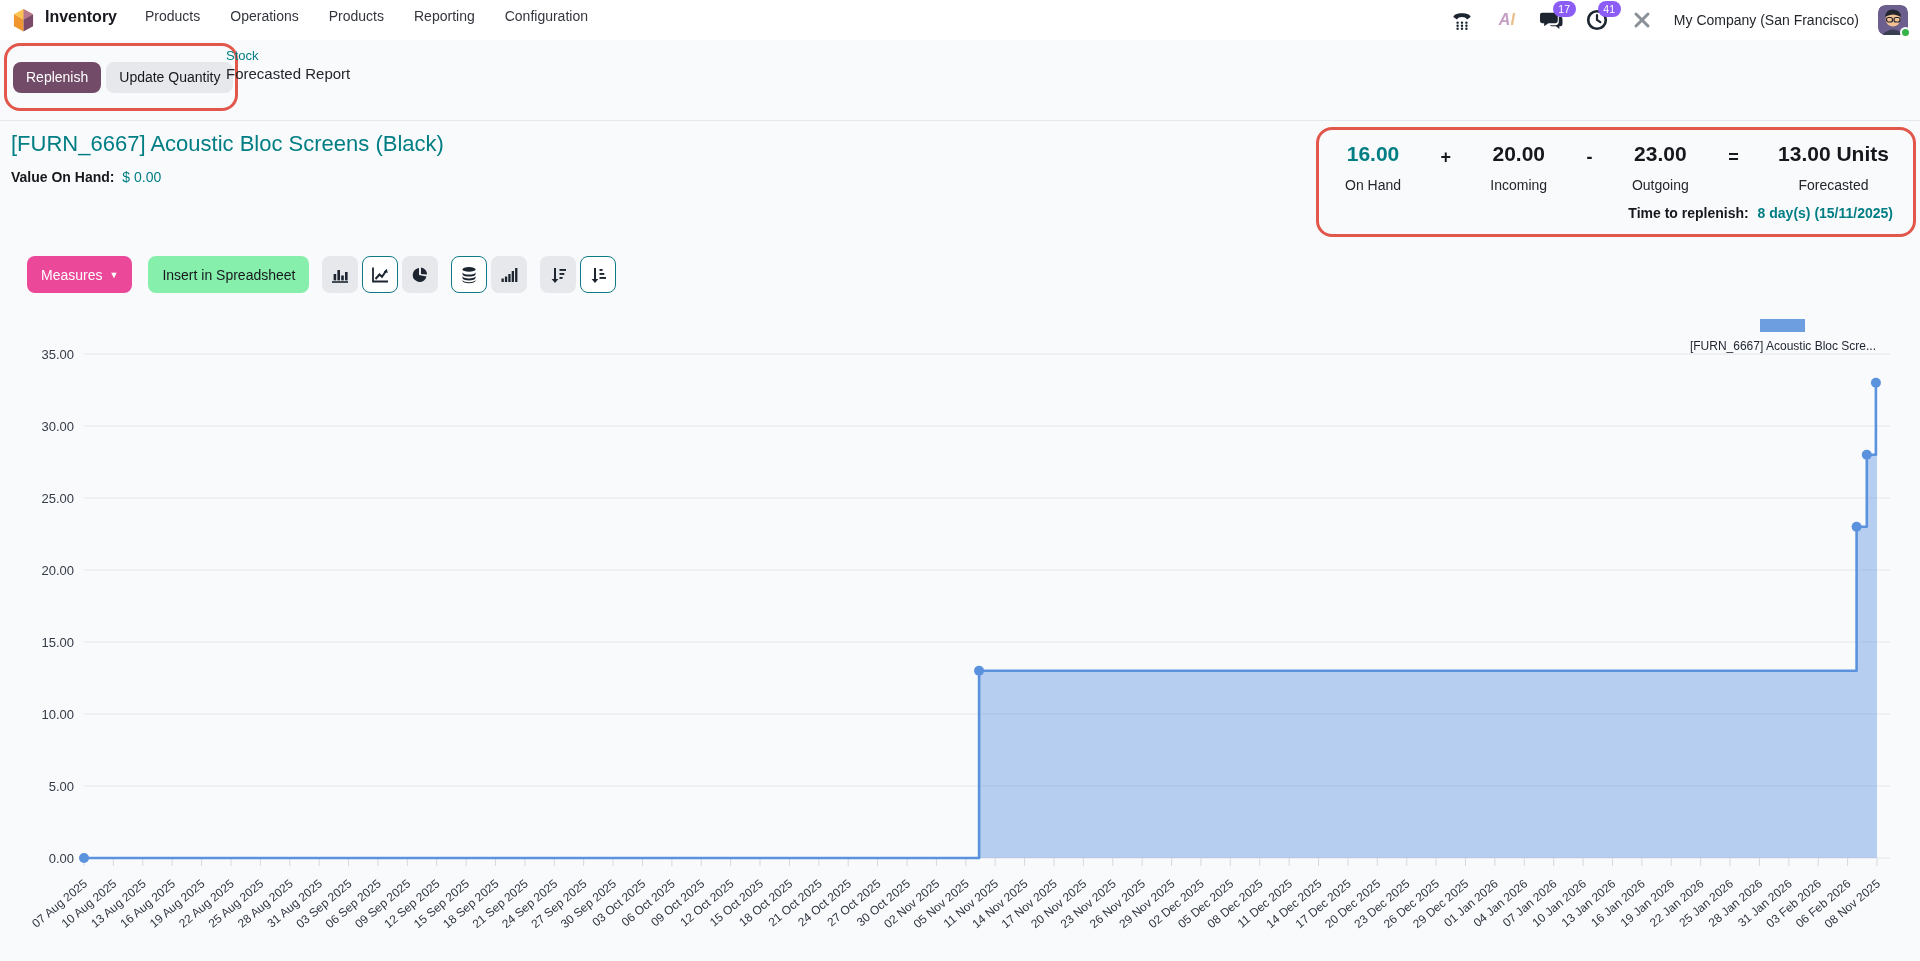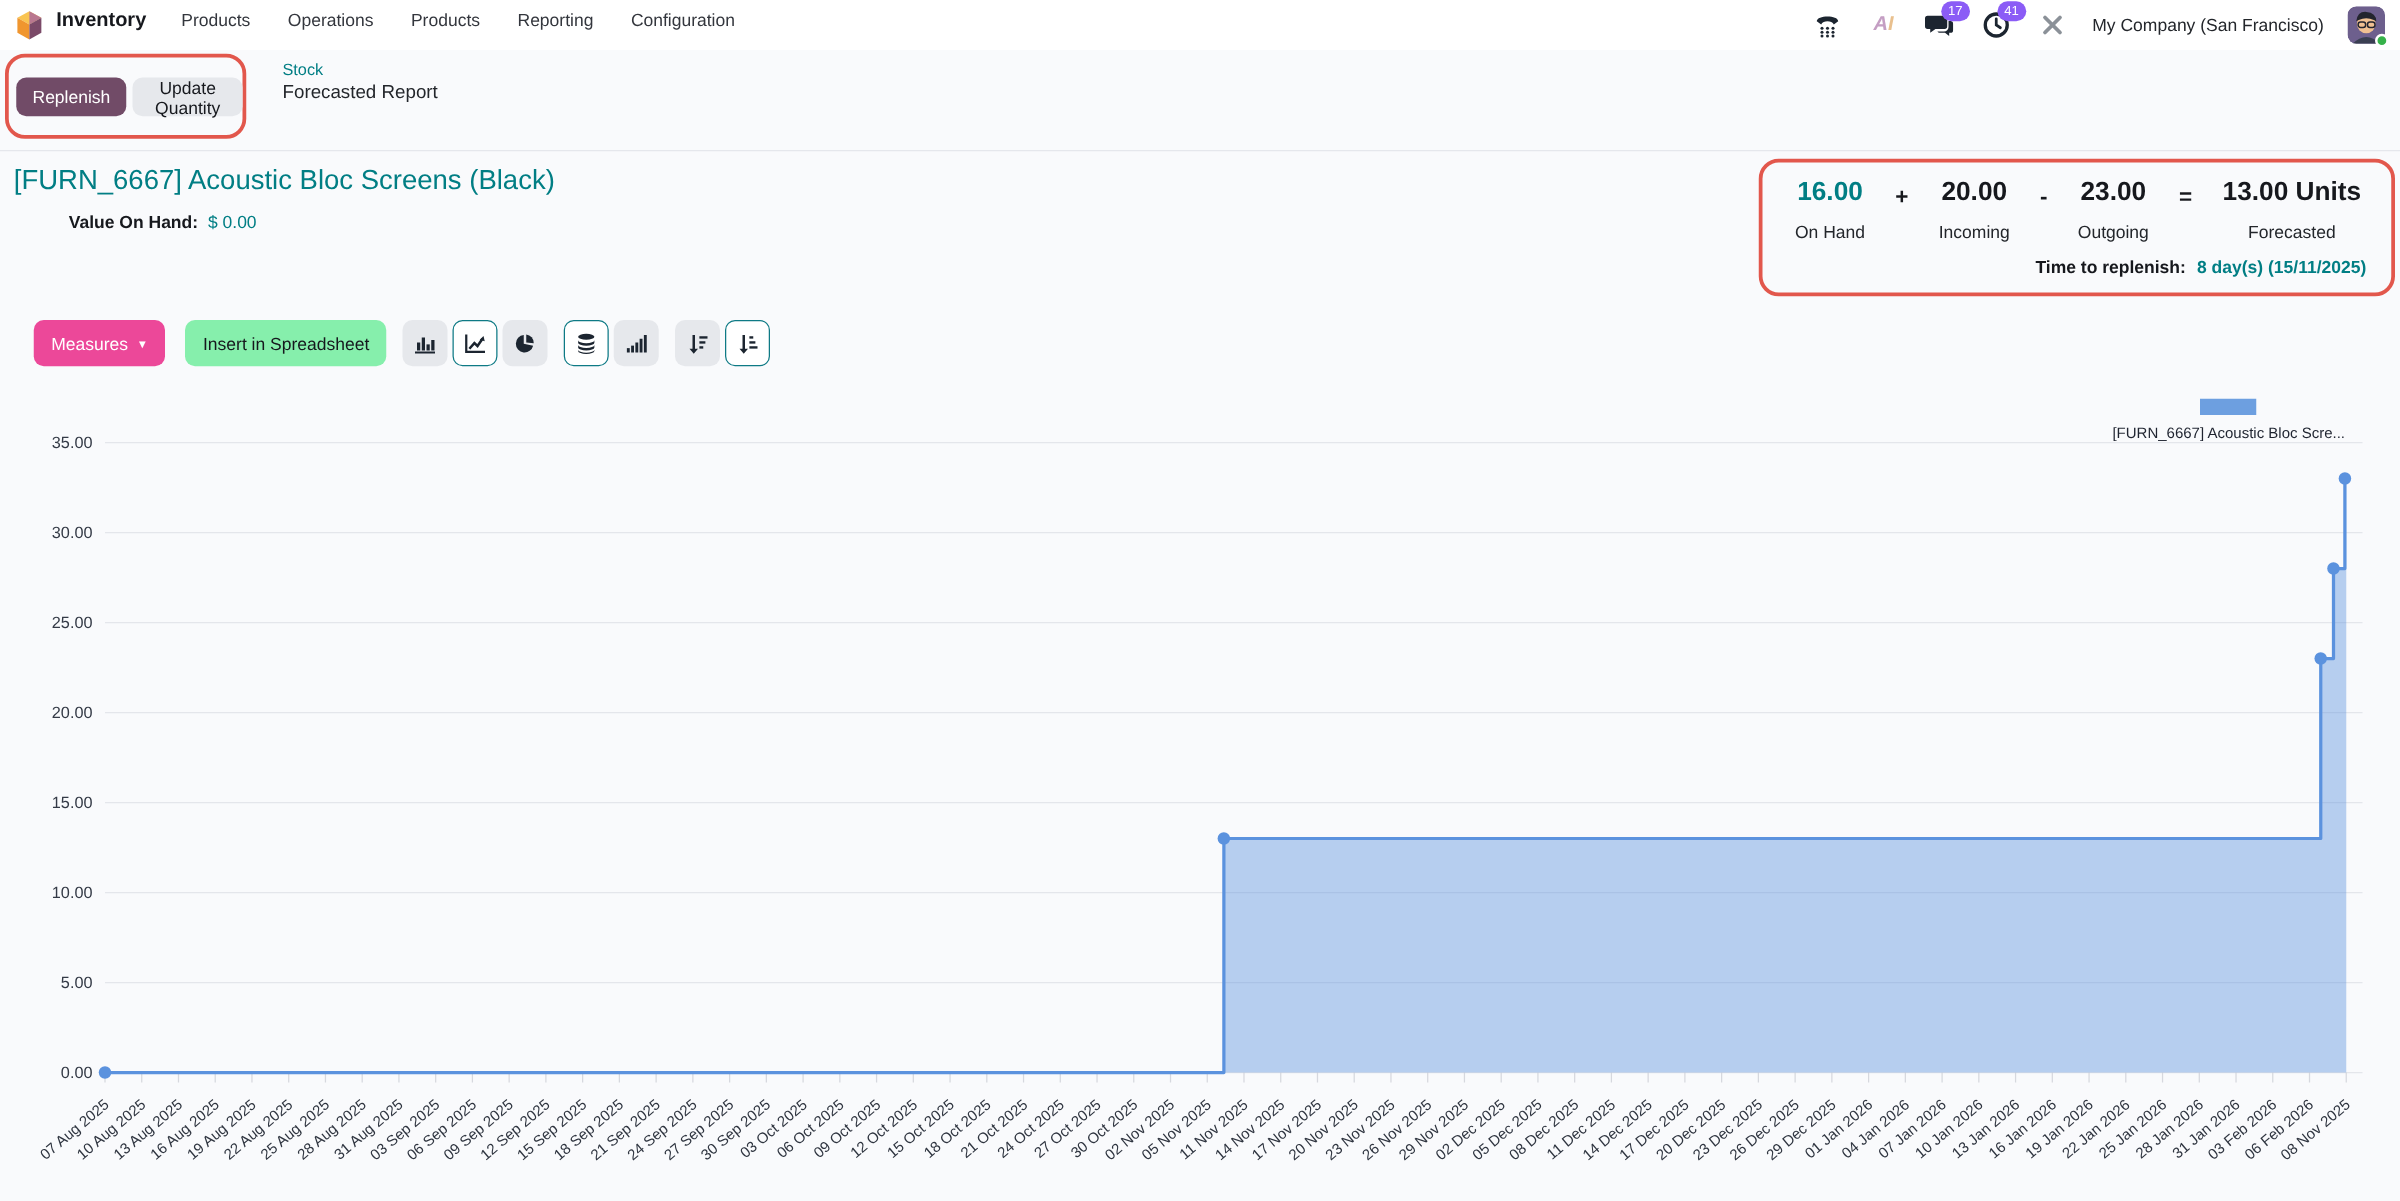--- a/index.html
+++ b/index.html
@@ -23,37 +23,37 @@
   .ai-a { color:#c49ec3; } .ai-i { color:#e9c08e; }
   .company { font-size:14px; color:#23262b; cursor:pointer; }
   .avatar { position:relative; width:30px; height:30px; border-radius:7px; overflow:visible; cursor:pointer; }
   .avatar svg { border-radius:7px; display:block; }
   .status-dot { position:absolute; right:-3px; bottom:-3px; width:11px; height:11px; background:#36b24a;
                 border:2px solid #fff; border-radius:50%; }
 
   
   .control-panel { position:absolute; top:40px; left:0; right:0; height:81px; border-bottom:1px solid #e5e7ec; }
   .hl-box { border:3px solid #e2574c; border-radius:16px; }
-  .hl-buttons { position:absolute; left:4px; top:3px; width:193px; height:68px;
+  .hl-buttons { position:absolute; left:4px; top:3px; width:234px; height:68px;
                 display:flex; align-items:center; gap:5px; padding-left:6px; }
   .btn { font-size:14px; border:none; border-radius:8px; height:31px; padding:0 13px; cursor:pointer;
          font-family:inherit; font-weight:500; }
   .btn-primary { background:#714B67; color:#fff; }
   .btn-secondary { background:#e6e8ec; color:#16181d; }
   .breadcrumb { position:absolute; left:226px; top:8px; line-height:1.25; }
   .bc-parent { font-size:13px; color:#017e84; cursor:pointer; display:block; }
   .bc-current { font-size:15px; color:#23262b; }
 
   
   .product-header { position:absolute; top:121px; left:0; right:0; height:134px; }
   .prod-title { position:absolute; left:11px; top:10px; font-size:22px; font-weight:400; color:#017e84; }
   .value-line { position:absolute; left:11px; top:48px; font-size:14px; }
-  .value-label { font-weight:700; color:#16181d;margin-left:44px; }
+  .value-label { font-weight:700; color:#16181d; }
   .value-amt { color:#017e84; margin-left:4px; cursor:pointer; }
-  .stats-box { position:absolute; right:4px; top:6px; width:509px; height:110px; background:transparent; }
+  .stats-box { position:absolute; right:4px; top:6px; width:600px; height:110px; background:transparent; }
   .stats-row { display:flex; justify-content:space-between; align-items:flex-start; padding:12px 24px 0 26px; }
   .stat { text-align:center; }
   .stat .num { font-size:21px; font-weight:600; color:#16181d; }
   .stat .num.link { color:#017e84; cursor:pointer; }
   .stat .lbl { font-size:14px; color:#23262b; margin-top:11px; }
   .op { font-size:18px; font-weight:600; color:#16181d; margin-top:5px; }
   .time-row { position:absolute; right:20px; bottom:13px; font-size:14px; font-weight:700; color:#16181d; }
   .time-link { color:#017e84; cursor:pointer; margin-left:5px; }
 
   

